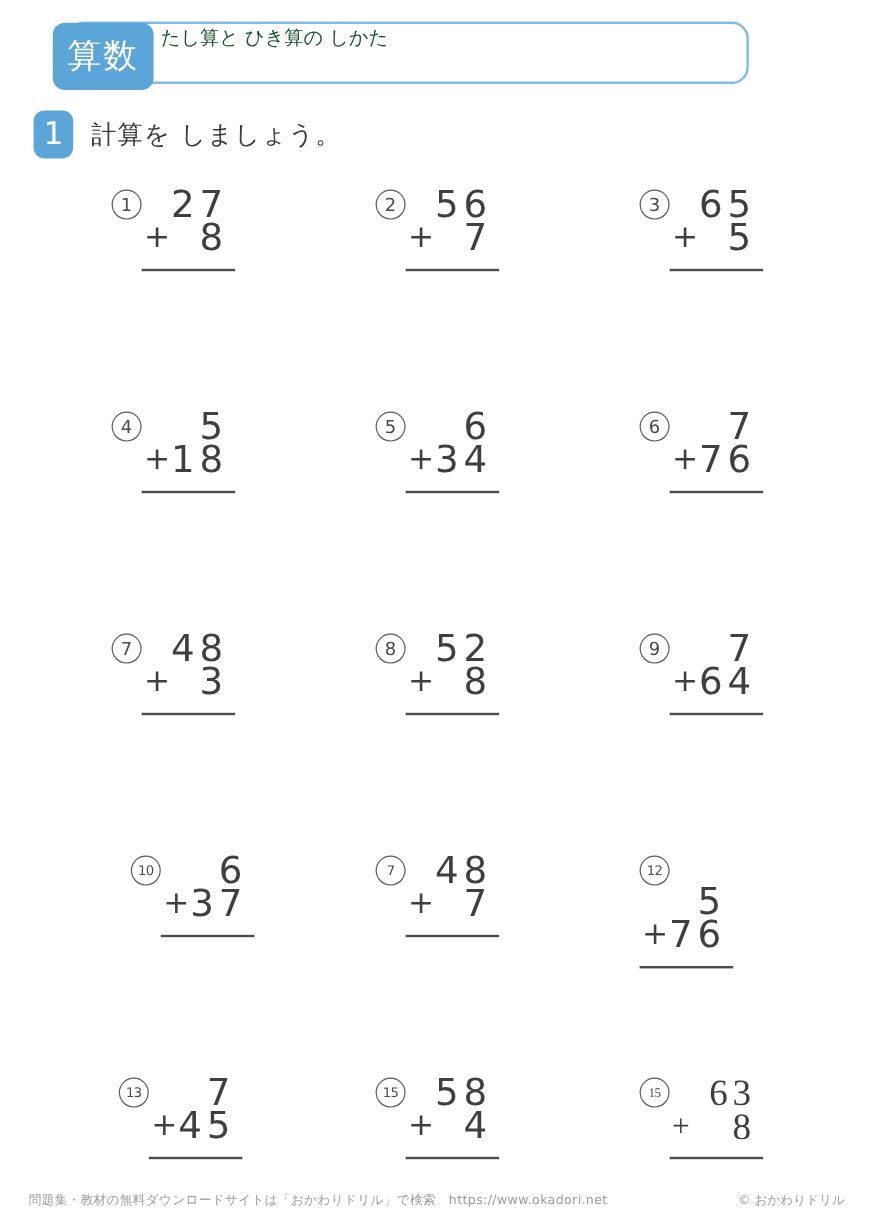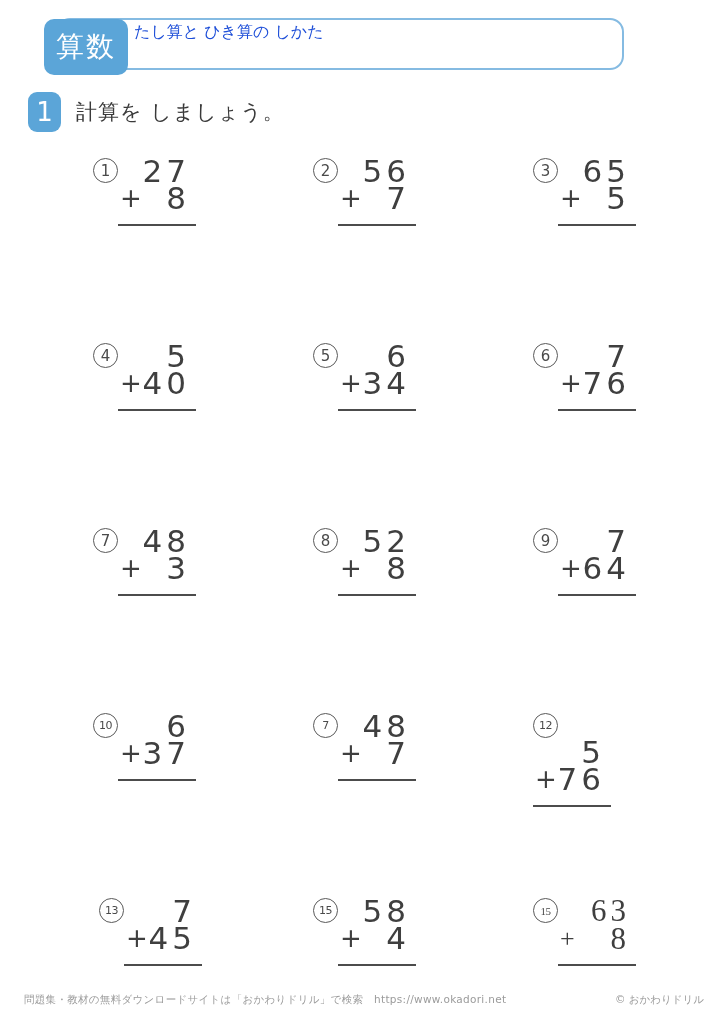--- a/index.html
+++ b/index.html
@@ -21,21 +21,21 @@
     position:absolute;left:56px;top:18px;width:564px;height:48px;
     border:2px solid var(--box-border);border-radius:14px;background:#fff;
   }
   .subject-badge{
     position:absolute;left:44px;top:19px;width:84px;height:56px;
     background:var(--accent);border-radius:10px;color:#fff;
     display:flex;align-items:center;justify-content:center;
     font-size:28px;letter-spacing:2px;z-index:2;
   }
   .title-text{position:absolute;left:134px;top:22px;z-index:2;white-space:nowrap;}
-  .title-line1{font-size:16px;line-height:19px;color:#1d4ed8;}
+  .title-line1{font-size:16px;line-height:19px;color:#14532d;}
   .title-line2{margin-top:1px;display:flex;align-items:baseline;color:#4a4a4a;}
   .title-main{font-size:23px;line-height:26px;}
   .title-note{font-size:13.5px;margin-left:2px;}
 
   
   .section{position:absolute;left:28px;top:92px;display:flex;align-items:center;}
   .section-num{
     width:33px;height:40px;background:var(--accent);border-radius:9px;
     color:#fff;display:flex;align-items:center;justify-content:center;font-size:26px;
   }
@@ -126,21 +126,21 @@
             <span class="addend">5</span>
           </div>
         </div>
       </div>
       <div class="problem" style="left: 93px; top: 342px;">
         <span class="pnum">4</span>
         <div class="work">
           <div class="row-top">5</div>
           <div class="row-bottom">
             <span class="plus">+</span>
-            <span class="addend">40</span>
+            <span class="addend">18</span>
           </div>
         </div>
       </div>
       <div class="problem" style="left: 313px; top: 342px;">
         <span class="pnum">5</span>
         <div class="work">
           <div class="row-top">6</div>
           <div class="row-bottom">
             <span class="plus">+</span>
             <span class="addend">34</span>
@@ -180,21 +180,21 @@
       <div class="problem" style="left: 533px; top: 527px;">
         <span class="pnum">9</span>
         <div class="work">
           <div class="row-top">7</div>
           <div class="row-bottom">
             <span class="plus">+</span>
             <span class="addend">64</span>
           </div>
         </div>
       </div>
-      <div class="problem" style="left: 93px; top: 712px;">
+      <div class="problem" style="left: 109px; top: 712px;">
         <span class="pnum two">10</span>
         <div class="work">
           <div class="row-top">6</div>
           <div class="row-bottom">
             <span class="plus">+</span>
             <span class="addend">37</span>
           </div>
         </div>
       </div>
       <div class="problem" style="left: 313px; top: 712px;">

